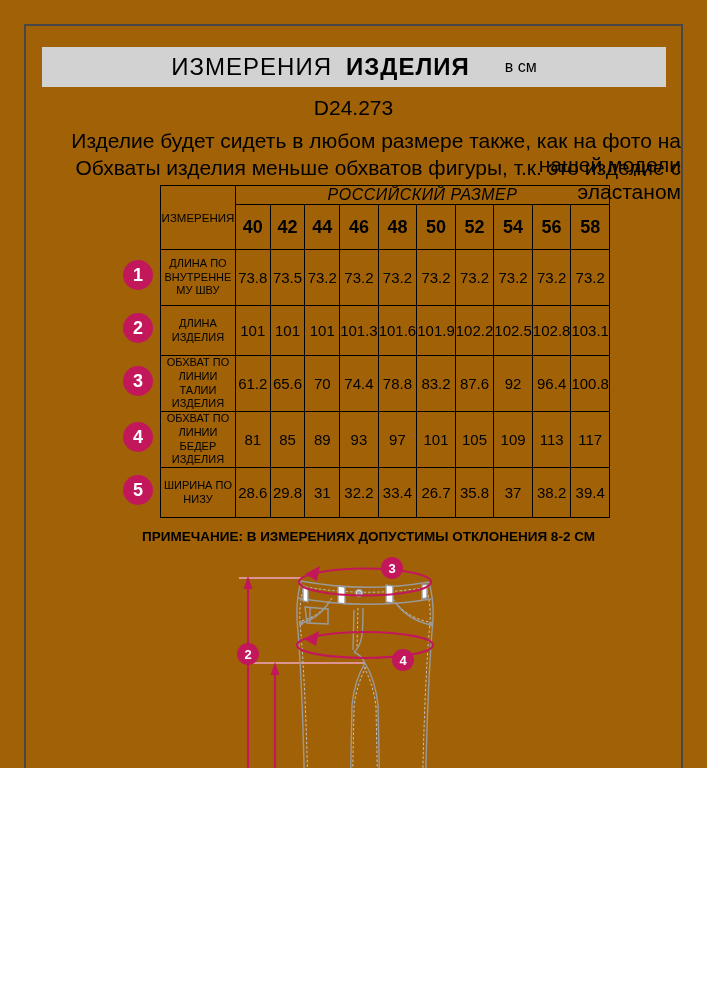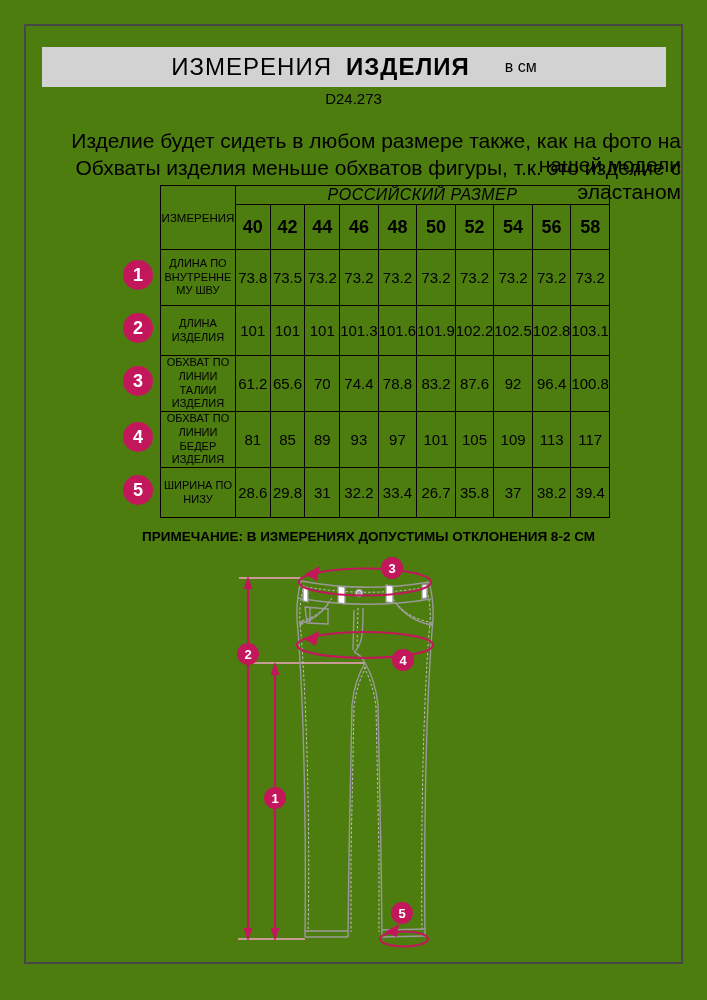--- a/index.html
+++ b/index.html
@@ -1,24 +1,24 @@
 <!DOCTYPE html>
 <html><head>
 <meta charset="utf-8">
 <style>
   html,body{margin:0;padding:0;background:#fff;}
-  .page{position:relative;width:707px;height:1000px;background:#4d7c0f;overflow:hidden;
+  .page{position:relative;width:707px;height:768px;background:#a16207;overflow:hidden;
         font-family:"Liberation Sans",sans-serif;color:#000;}
   .frame{position:absolute;left:24px;top:24px;width:655px;height:936px;border:2px solid #474747;}
   .title-bar{position:absolute;left:16px;top:21px;width:624px;height:40px;background:#d2d2d2;
              display:flex;align-items:center;justify-content:center;gap:14px;}
   .title-main{font-size:24px;letter-spacing:1px;}
   .title-secondary{font-size:24px;font-weight:bold;letter-spacing:1px;}
   .title-units{font-size:16px;margin-left:21px;}
-  .model{position:absolute;left:0;right:0;top:64px;text-align:center;font-size:15px;}
+  .model{position:absolute;left:0;right:0;top:70px;text-align:center;font-size:21px;}
   .sub{position:absolute;left:0;right:0;text-align:right;font-size:21px;}
   .sub1{top:103px;} .sub2{top:130px;}
   .table-area{position:absolute;left:84px;top:159px;width:500px;}
   table.size-table{border-collapse:collapse;margin-left:50px;table-layout:fixed;}
   table.size-table th,table.size-table td{border:1px solid #000;text-align:center;vertical-align:middle;padding:0;}
   th.meas-h{width:74px;font-size:11.5px;font-weight:normal;}
   th.group-h{height:16px;font-size:16px;font-weight:normal;letter-spacing:.5px;font-style:italic;}
   th.size-h{width:34px;height:44px;font-size:18px;font-weight:bold;}
   td.row-label{font-size:11px;white-space:pre-line;line-height:1.25;}
   td.val{font-size:15px;}

